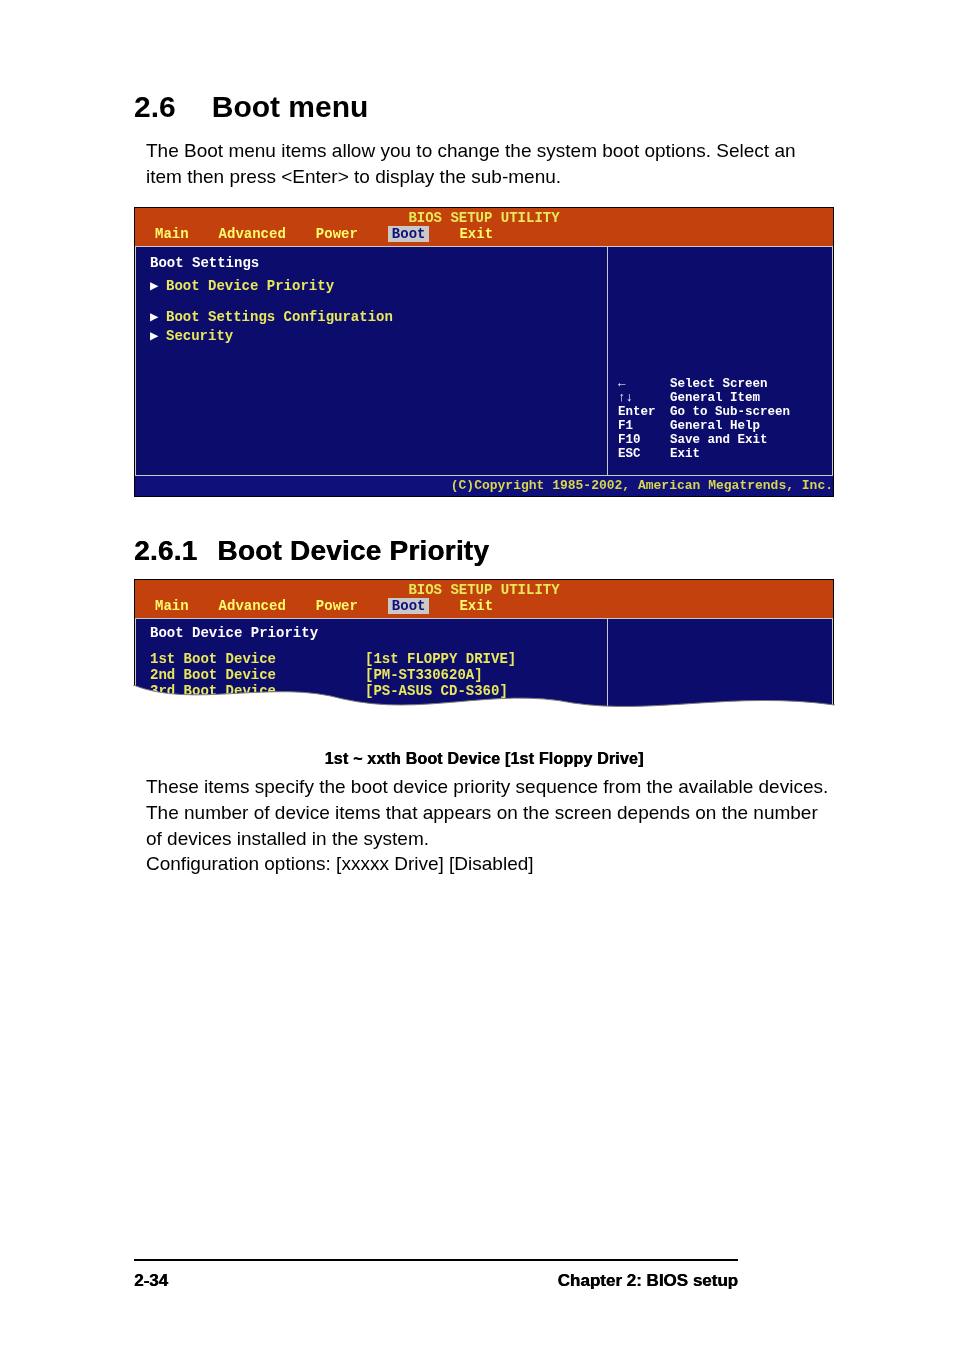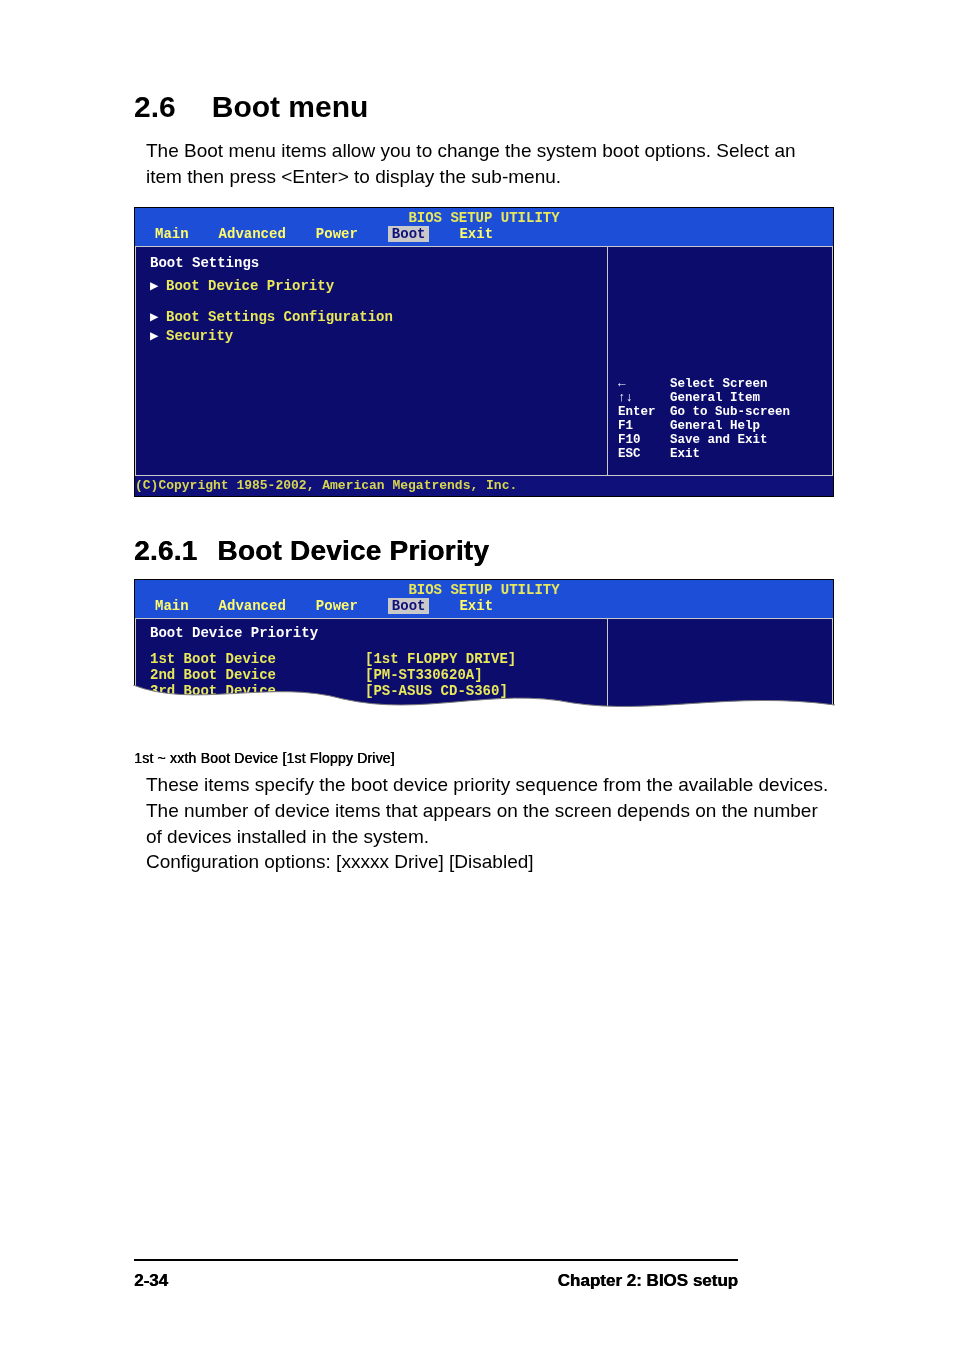--- a/index.html
+++ b/index.html
@@ -28,28 +28,29 @@
   }
   h2.subsection-title {
     font-size: 28px;
     font-weight: 700;
     margin: 38px 0 12px 0;
     letter-spacing: 0.2px;
     text-shadow: 0.5px 0 0 #000;
   }
   h2.subsection-title .num { margin-right: 20px; }
   h3.item-title {
-    font-size: 14px;
-    font-weight: 400;
+    font-size: 16px;
+    font-weight: 700;
     margin: 34px 0 6px 0;
     letter-spacing: 0.2px;
     text-shadow: 0.5px 0 0 #000;
+    text-align: center;
   }
   .bios-box {
-    background: #1d4ed8;
+    background: #c2410c;
     border: 1px solid #000;
     font-family: "Courier New", monospace;
     font-size: 14px;
     color: #fff;
     position: relative;
   }
   .bios-title {
     color: #e8e85a;
     text-align: center;
     font-weight: 700;
@@ -103,21 +104,21 @@
   }
   .bios-right .legend-row {
     display: flex;
     gap: 8px;
     font-weight: 700;
     font-size: 12.5px;
   }
   .bios-right .legend-row .key { width: 44px; }
   .bios-right .legend-row .key-icon { color:#fff; }
   .bios-copyright {
-    text-align: left;
+    text-align: right;
     color: #d6d650;
     font-weight: 700;
     font-size: 13px;
     padding: 2px 0 3px 0;
     background:#10107a;
   }
   .bios-box.small .bios-container { min-height: 90px; }
   .bios-box.small .bios-left { padding: 6px 14px 16px 14px; }
   .bios-box.small .bios-right { border-bottom:none; }
   .bios-box.small {

